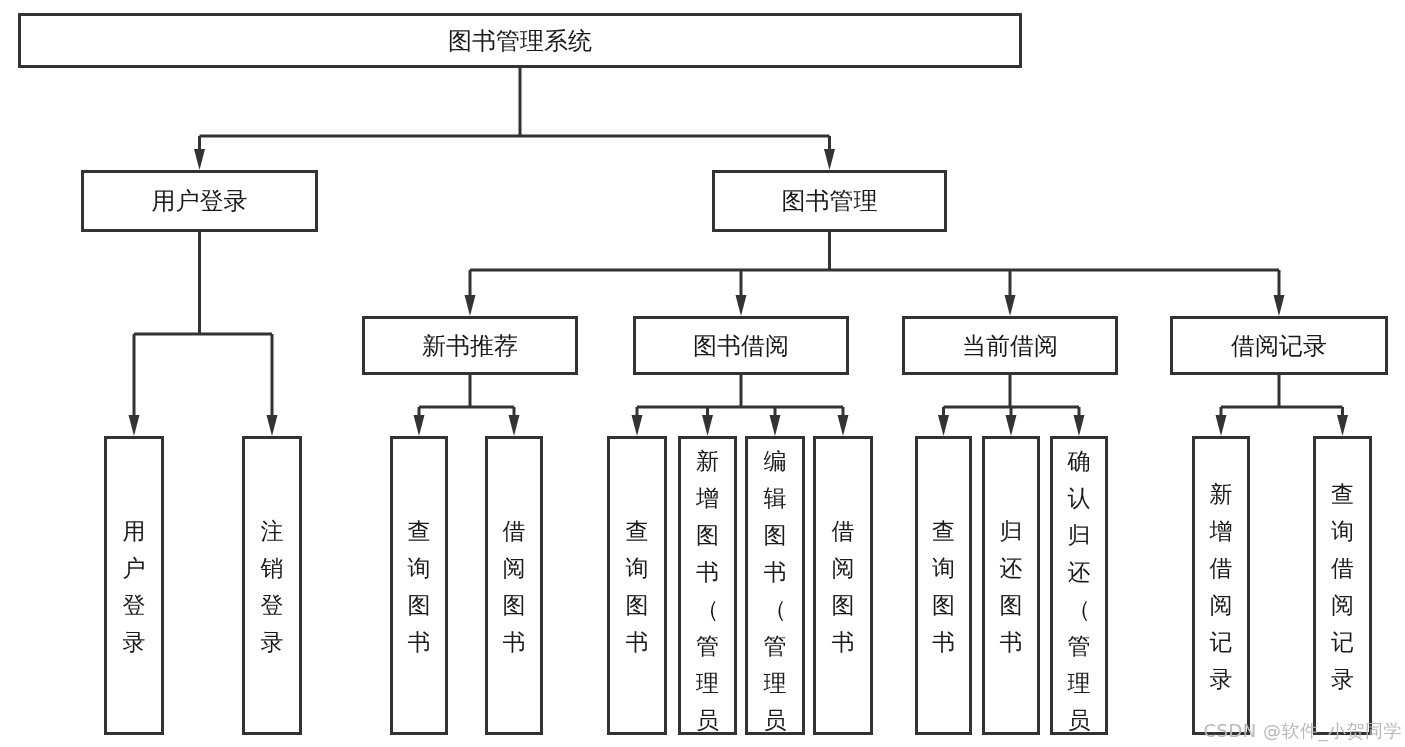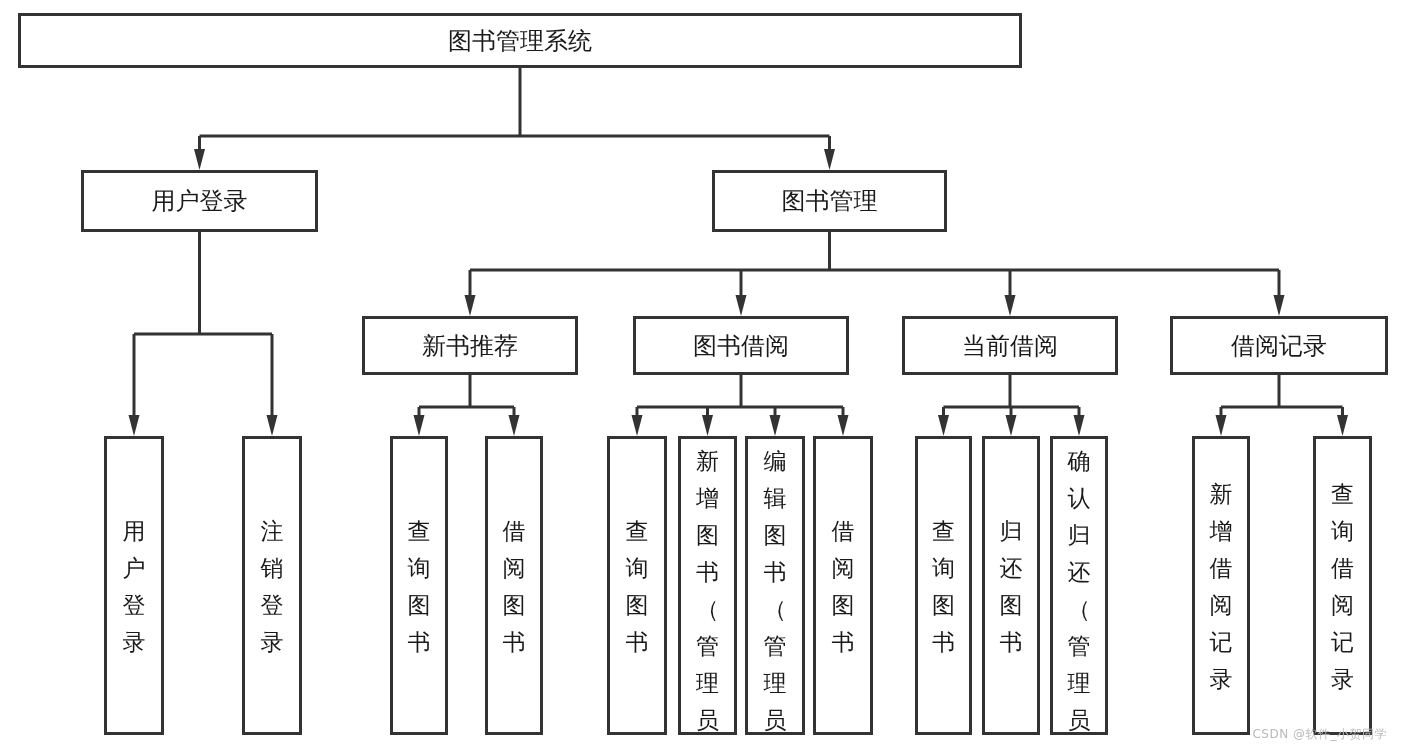--- a/index.html
+++ b/index.html
@@ -49,24 +49,24 @@
     font-family: "DejaVu Sans", "Liberation Sans", sans-serif;
     font-size: 24px;
     text-anchor: middle;
     dominant-baseline: middle;
   }
   text.node-label.vertical-label {
     font-size: 23px;
   }
   .watermark {
     position: absolute;
-    right: 18px;
+    right: 3px;
     bottom: 4px;
     font-family: "DejaVu Sans", "Liberation Sans", sans-serif;
-    font-size: 12px;
+    font-size: 18px;
     color: #b9b9b9;
     letter-spacing: 0.5px;
     white-space: nowrap;
     pointer-events: none;
     margin-top: 47px;
   }
 </style>
 </head>
 <body>
 

